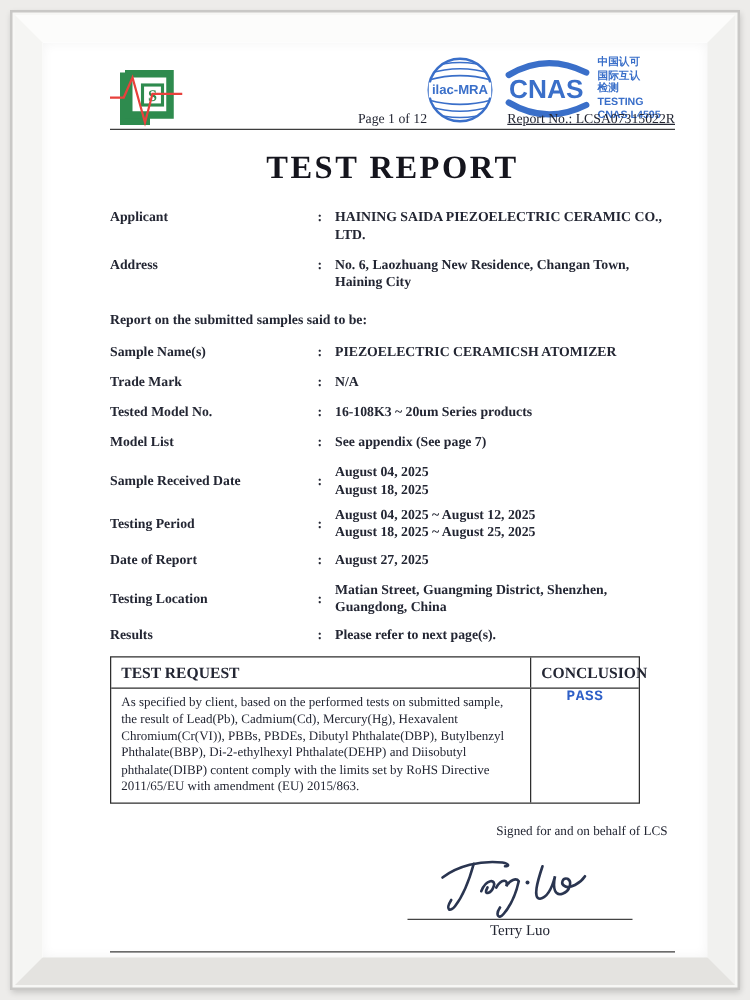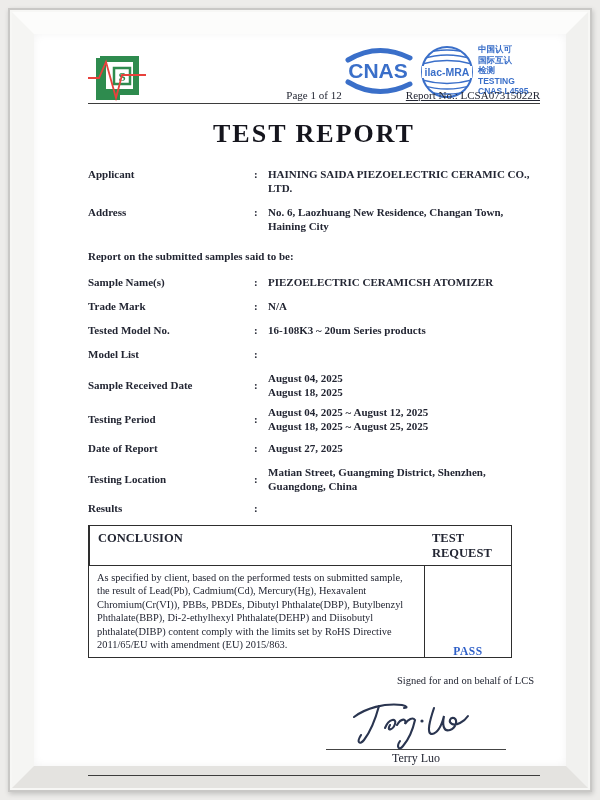--- a/index.html
+++ b/index.html
@@ -40,21 +40,21 @@
   .row .col { align-self:start; }
   .section-note { font-weight:bold; font-size:11px; margin:17px 0 13px; }
 
   
   .req-table { width:424px; margin-top:9px; border:1.6px solid #2e2e2e; }
   .req-head { display:grid; grid-template-columns:1fr 87px; border-bottom:1.3px solid #2e2e2e; }
   .req-body { display:grid; grid-template-columns:1fr 87px; }
   .th { padding:5px 8px 4px; font-size:12.5px; font-weight:bold; }
   .th.c2, .td.c2 { border-left:1.3px solid #2e2e2e; }
   .td.c1 { padding:5px 8px 6px; font-size:10.4px; line-height:13.4px; }
-  .td.c2 { display:flex; align-items:flex-end; justify-content:center; }
+  .td.c2 { display:flex; align-items:flex-start; justify-content:center;font-family:Liberation Mono, monospace; }
   .pass { font-weight:bold; font-size:11.5px; letter-spacing:.5px; }
 
   
   .signed-for { text-align:right; font-size:10.5px; margin-top:17px; padding-right:6px; }
   .sig-block { width:180px; margin:4px 34px 0 auto; text-align:center; }
   .sig-line { border-top:1.1px solid #444; margin-top:-7px; }
   .sig-name { font-size:12px; margin-top:1px; }
 
   
   .footer { margin-top:9px; }
@@ -74,47 +74,47 @@
           <div class="lcs-logo">
             <svg width="58" height="52" viewBox="0 0 58 52">
               <path d="M8 4 h6 v36 h18 v6 H8 Z" fill="#2e8b4e"></path>
               <rect x="15" y="5" width="33" height="33" fill="none" stroke="#2e8b4e" stroke-width="6"></rect>
               <rect x="26" y="14" width="16" height="16" fill="#ffffff" stroke="#2e8b4e" stroke-width="2.5"></rect>
               <text x="34" y="27" text-anchor="middle" font-family="Liberation Serif, serif" font-size="13" font-weight="bold" fill="#2e8b4e">S</text>
               <polyline points="0,24 11,24 18,8 28,44 34,21 58,21" fill="none" stroke="#e8413c" stroke-width="1.8"></polyline>
             </svg>
           </div>
           <div class="cert-logos">
-            <span>
-              <svg width="76" height="52" viewBox="0 0 76 52">
-                <path d="M8 16 Q38 -2 70 14" fill="none" stroke="#3a6fc9" stroke-width="5" stroke-linecap="round"></path>
-                <path d="M8 38 Q38 56 70 40" fill="none" stroke="#3a6fc9" stroke-width="5" stroke-linecap="round"></path>
-                <text x="38" y="34" text-anchor="middle" font-family="Liberation Sans, sans-serif" font-size="21" font-weight="bold" fill="#3a6fc9">CNAS</text>
-              </svg>
-            </span>
             <span>
               <svg width="56" height="56" viewBox="0 0 56 56">
                 <defs>
                     <clipPath id="ilacclip">
                       <circle cx="28" cy="28" r="25"></circle>
                     </clipPath>
                   </defs>
                 <circle cx="28" cy="28" r="25" fill="none" stroke="#3a6fc9" stroke-width="2"></circle>
                 <g clip-path="url(#ilacclip)" stroke="#3a6fc9" stroke-width="1.3" fill="none">
                   <path d="M3 10 Q28 2 53 10"></path>
                     <path d="M3 15 Q28 7 53 15"></path>
                     <path d="M3 20 Q28 13 53 20"></path>
                   <path d="M3 36 Q28 43 53 36"></path>
                     <path d="M3 41 Q28 49 53 41"></path>
                     <path d="M3 46 Q28 54 53 46"></path>
                 </g>
                 <rect x="3" y="22" width="50" height="12" fill="#ffffff"></rect>
                 <text x="28" y="31.5" text-anchor="middle" font-family="Liberation Sans, sans-serif" font-size="10.5" font-weight="bold" fill="#3a6fc9">ilac-MRA</text>
               </svg>
             </span>
+            <span>
+              <svg width="76" height="52" viewBox="0 0 76 52">
+                <path d="M8 16 Q38 -2 70 14" fill="none" stroke="#3a6fc9" stroke-width="5" stroke-linecap="round"></path>
+                <path d="M8 38 Q38 56 70 40" fill="none" stroke="#3a6fc9" stroke-width="5" stroke-linecap="round"></path>
+                <text x="38" y="34" text-anchor="middle" font-family="Liberation Sans, sans-serif" font-size="21" font-weight="bold" fill="#3a6fc9">CNAS</text>
+              </svg>
+            </span>
             <div class="cnas-text">
               <div>中国认可</div>
               <div>国际互认</div>
               <div>检测</div>
               <div>TESTING</div>
               <div>CNAS L4595</div>
             </div>
           </div>
         </div>
         <div class="header-baseline">
@@ -150,20 +150,21 @@
             <span>N/A</span>
           </div>
           <div class="row">
             <span class="lbl">Tested Model No.</span>
             <span class="col">:</span>
             <span>16-108K3 ~ 20um Series products</span>
           </div>
           <div class="row">
             <span class="lbl">Model List</span>
             <span class="col">:</span>
+            <span>See appendix (See page 7)</span>
           </div>
           <div class="row" style="margin-bottom:6px;">
             <span class="lbl" style="align-self:center;">Sample Received Date</span>
             <span class="col" style="align-self:center;">:</span>
             <span>
               <div>August 04, 2025</div>
               <div>August 18, 2025</div>
             </span>
           </div>
           <div class="row" style="margin-bottom:8px;">
@@ -182,27 +183,28 @@
           <div class="row" style="margin-bottom:8px;">
             <span class="lbl" style="align-self:center;">Testing Location</span>
             <span class="col" style="align-self:center;">:</span>
             <span>
               <div>Matian Street, Guangming District, Shenzhen, Guangdong, China</div>
             </span>
           </div>
           <div class="row">
             <span class="lbl">Results</span>
             <span class="col">:</span>
+            <span>Please refer to next page(s).</span>
           </div>
         </div>
 
         <div class="req-table">
           <div class="req-head">
+            <div class="th c1">TEST REQUEST</div>
             <div class="th c2">CONCLUSION</div>
-            <div class="th c1">TEST REQUEST</div>
           </div>
           <div class="req-body">
             <div class="td c1">As specified by client, based on the performed tests on submitted sample, the result of Lead(Pb), Cadmium(Cd), Mercury(Hg), Hexavalent Chromium(Cr(VI)), PBBs, PBDEs, Dibutyl Phthalate(DBP), Butylbenzyl Phthalate(BBP), Di-2-ethylhexyl Phthalate(DEHP) and Diisobutyl phthalate(DIBP) content comply with the limits set by RoHS Directive 2011/65/EU with amendment (EU) 2015/863.</div>
             <div class="td c2">
               <span class="pass" style="color:#2e5fc7;">PASS</span>
             </div>
           </div>
         </div>
 
         <div class="signed-for">Signed for and on behalf of LCS</div>

